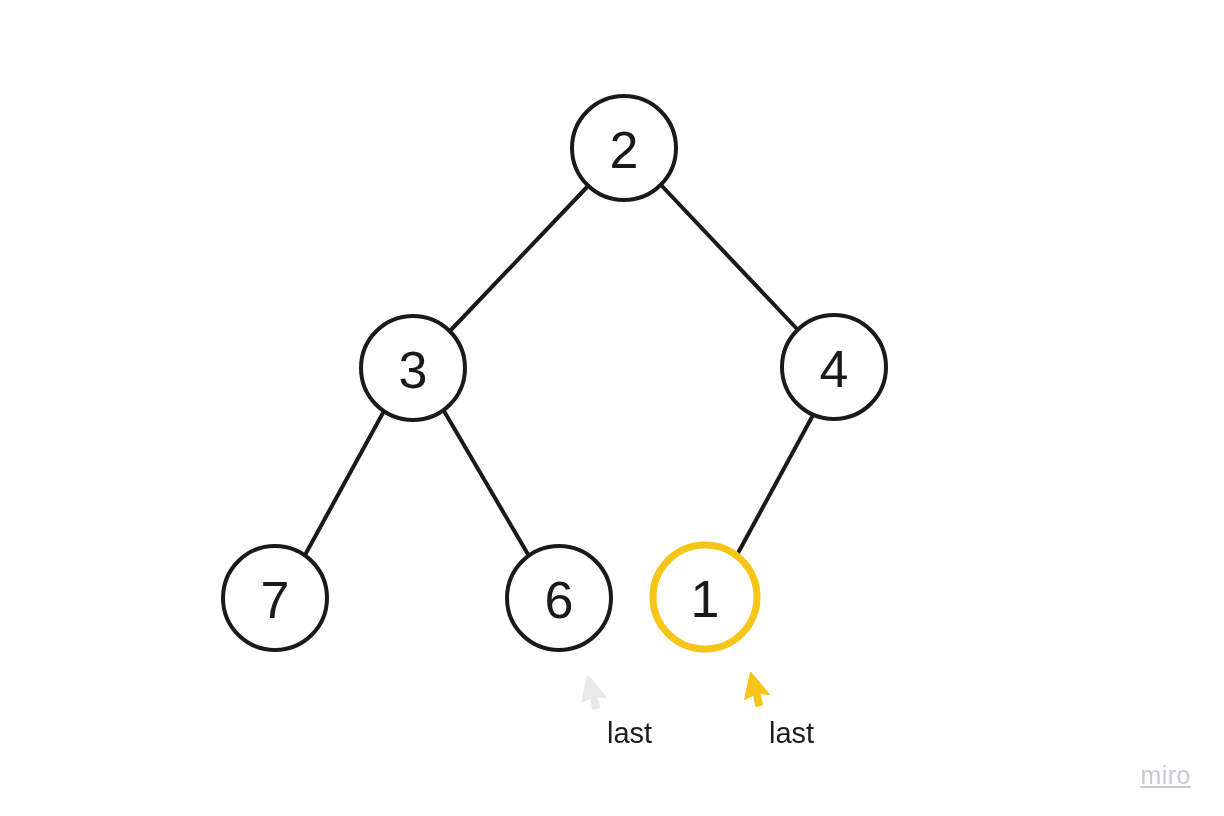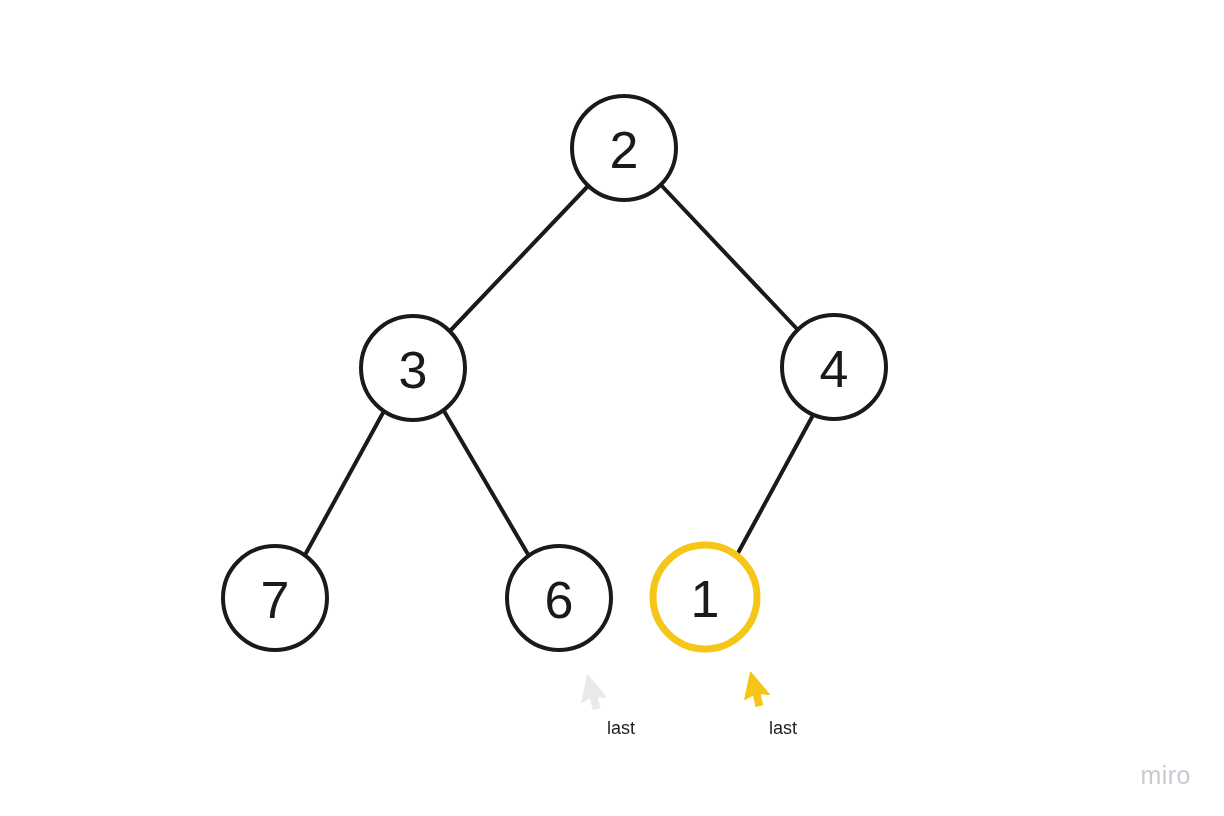--- a/index.html
+++ b/index.html
@@ -31,39 +31,40 @@
   .node-label {
     font-family: "Liberation Sans", sans-serif;
     font-size: 52px;
     fill: #1a1a1a;
     text-anchor: middle;
     dominant-baseline: central;
   }
   .annot-label {
     position: absolute;
     font-family: "Liberation Sans", sans-serif;
-    font-size: 18px;
+    font-size: 29px;
     color: #1d1d1d;
     white-space: nowrap;
     line-height: 1;
   }
   .cursor-wrap {
     position: absolute;
     width: 34px;
     height: 40px;
   }
   .watermark {
     position: absolute;
     right: 33px;
     bottom: 26px;
     font-family: "Liberation Sans", sans-serif;
     font-size: 25px;
     letter-spacing: 0.5px;
     color: #c9c9d1;
     user-select: none;
+    text-decoration: underline;
   }
 </style>
 </head>
 <body>
 
 <div id="canvas">
 
   <svg class="tree-svg" viewBox="0 0 1224 816" xmlns="http://www.w3.org/2000/svg">
     <g id="edges-group">
         <line x1="588" y1="186" x2="450" y2="331" stroke="#1a1a1a" stroke-width="4" stroke-linecap="round"></line>

